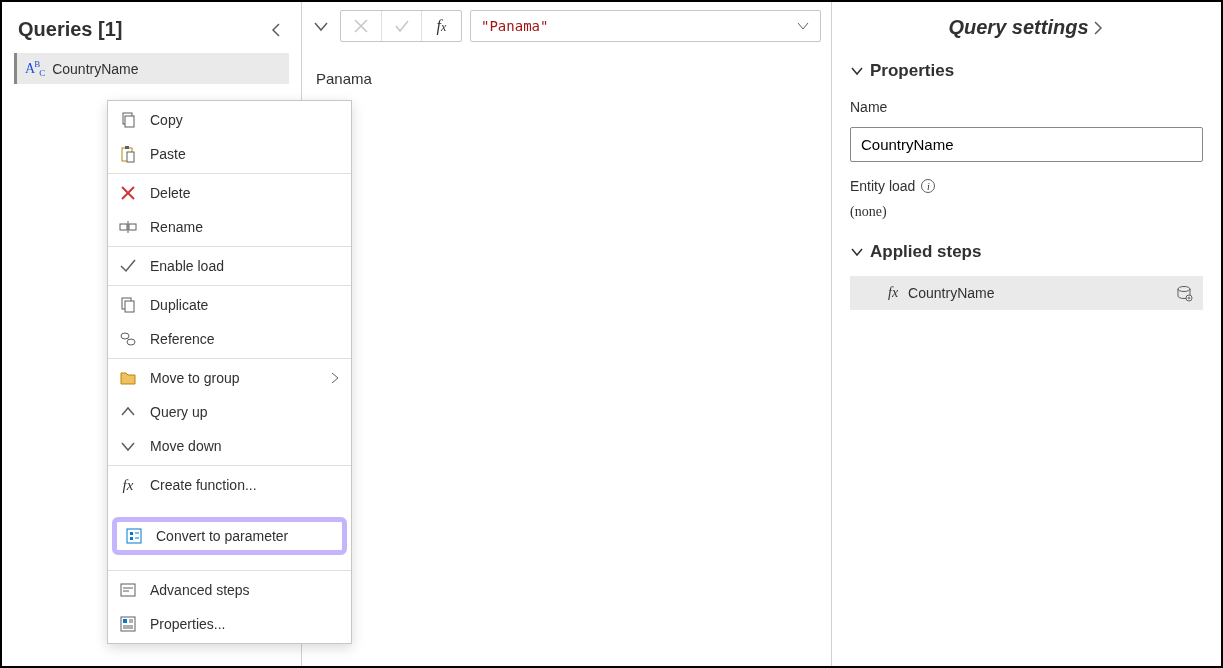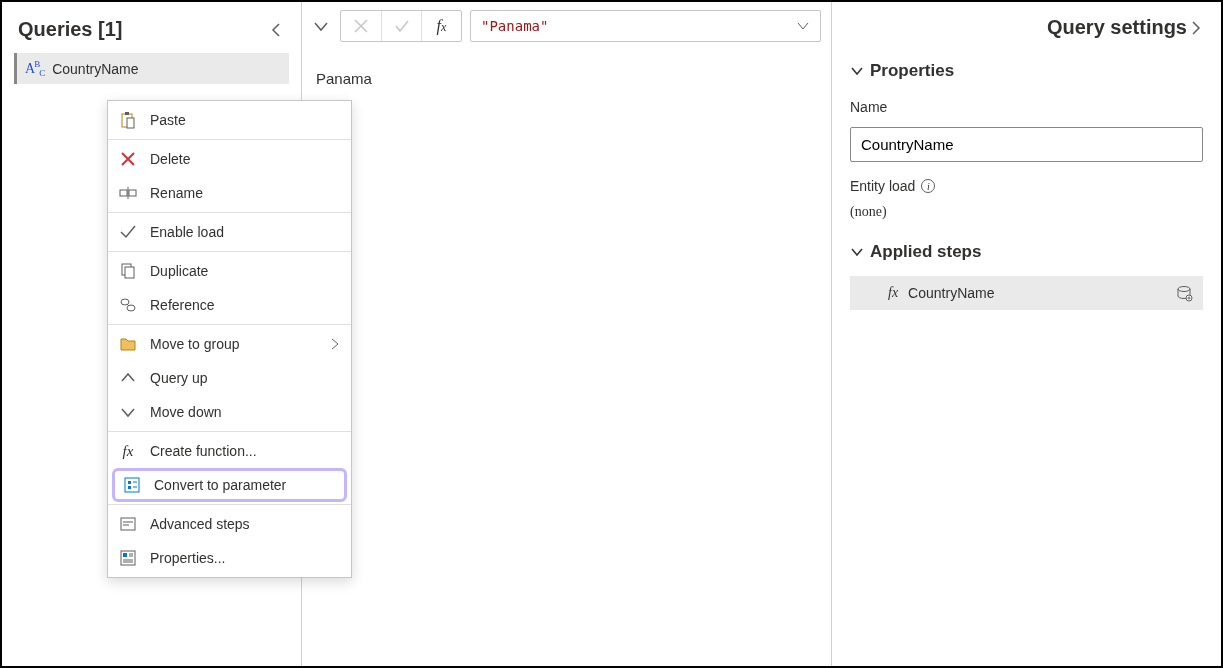--- a/index.html
+++ b/index.html
@@ -79,23 +79,23 @@
   }
   .menu-sep {
     height: 1px;
     background: #e1dfdd;
     margin: 2px 0;
   }
   .submenu-arrow {
     margin-left: auto;
   }
   .highlighted {
-    border: 3px solid #c4b5fd;
+    border: 5px solid #c4b5fd;
     border-radius: 6px;
-    margin: 0 4px;
+    margin: 15px 4px;
     padding: 4px 7px;
   }
   .center-panel {
     flex: 1;
     display: flex;
     flex-direction: column;
   }
   .formula-row {
     display: flex;
     align-items: center;
@@ -146,23 +146,24 @@
   .right-panel {
     width: 390px;
     border-left: 1px solid #d0d0d0;
     padding: 8px 18px;
     display: flex;
     flex-direction: column;
     gap: 8px;
   }
   .right-header {
     display: flex;
-    justify-content: flex-end;
+    justify-content: center;
     align-items: center;
     padding: 6px 0 8px 0;
+    font-style: italic;
   }
   .right-title {
     font-size: 20px;
     font-weight: 600;
   }
   .section-header {
     display: flex;
     align-items: center;
     gap: 6px;
     padding: 6px 0;
@@ -229,20 +230,29 @@
           <path d="M10 2 L4 8 L10 14" stroke="#605e5c" stroke-width="1.5" fill="none"></path>
         </svg>
     </span>
   </div>
   <div class="query-item">
     <span class="abc-icon">A<sup style="font-size:9px">B</sup><sub style="font-size:9px">C</sub></span>
     <span>CountryName</span>
   </div>
 
   <div class="context-menu">
+    <div class="menu-item">
+      <span class="menu-icon">
+        <svg width="18" height="18" viewBox="0 0 18 18">
+            <rect x="4" y="2" width="9" height="11" fill="none" stroke="#605e5c"></rect>
+            <rect x="6" y="5" width="9" height="11" fill="#fff" stroke="#605e5c"></rect>
+          </svg>
+      </span>
+      <span>Copy</span>
+    </div>
     <div class="menu-item">
       <span class="menu-icon">
         <svg width="18" height="18" viewBox="0 0 18 18">
             <rect x="3" y="3" width="10" height="13" fill="none" stroke="#b8860b"></rect>
             <rect x="6" y="1" width="4" height="3" fill="#605e5c"></rect>
             <rect x="8" y="7" width="7" height="10" fill="#fff" stroke="#605e5c"></rect>
           </svg>
       </span>
       <span>Paste</span>
     </div>

